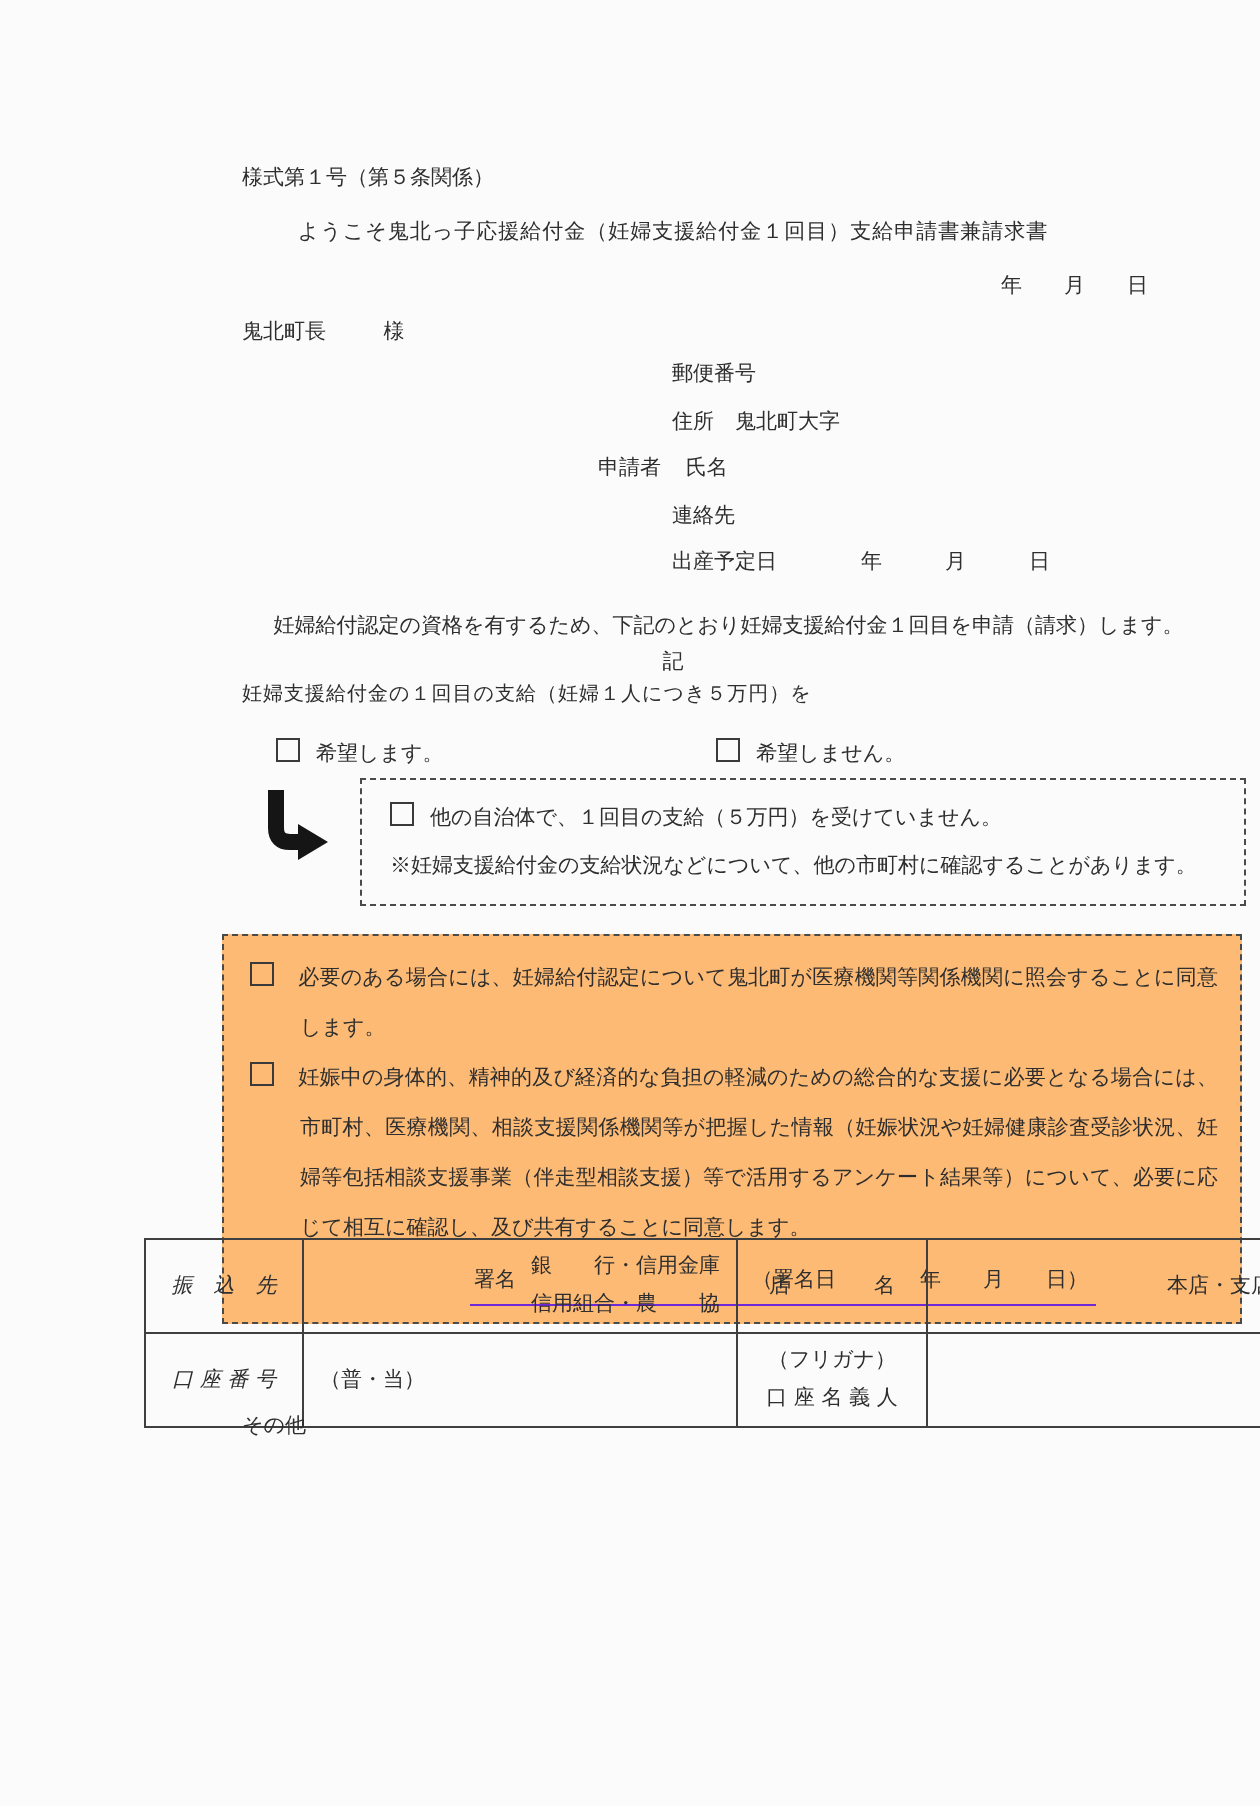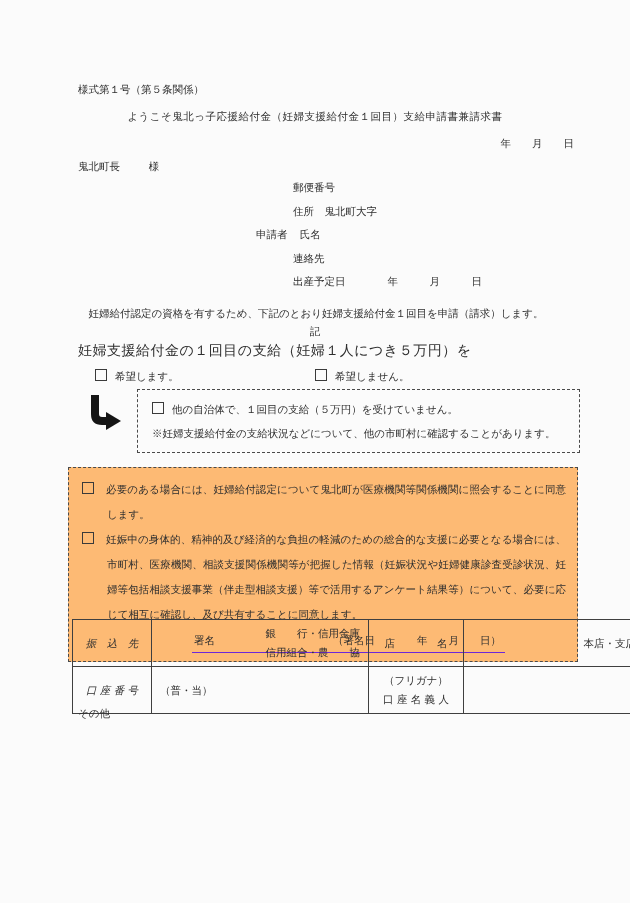--- a/index.html
+++ b/index.html
@@ -6,36 +6,36 @@
   .page {
     position:relative;
     width:630px; height:903px;
     background:#fbfbfb;
     font-family:"DejaVu Serif","Liberation Serif",serif;
     color:#2e2e2e;
     font-size:10.5px;
     line-height:1.4;
     overflow:hidden;
   }
-  .abs { position:absolute; }
+  .abs { position:absolute;margin-left:43px; }
   .center { left:0; right:0; text-align:center; }
 
   .form-id   { left:78px; top:82px; }
   .title     { top:109px; letter-spacing:0.5px; }
   .date-line { right:56px; top:136px; }
   .addressee { left:78px; top:159px;text-align:center; }
 
   .applicant { left:256px; top:176px; }
   .applicant .arow { height:23.5px; line-height:23.5px; white-space:nowrap; }
   .applicant .indent { padding-left:37px; }
   .applicant .glabel { margin-right:9px; }
 
-  .request  { left:78px; top:306px; width:502px; white-space:nowrap; }
+  .request  { left:65px; top:306px; width:502px; white-space:nowrap;text-align:center; }
   .ki       { top:324px; }
-  .payment  { left:78px; top:341px; font-size:14px; letter-spacing:0.5px; white-space:nowrap; }
+  .payment  { left:78px; top:341px; font-size:10px; letter-spacing:0.5px; white-space:nowrap; }
 
   .choices  { left:95px; top:369px; white-space:nowrap; }
   .choice-no { margin-left:133px; }
 
   .cb {
     display:inline-block; width:10px; height:10px;
     border:1px solid #3a3a3a; background:transparent;
     margin-right:8px; vertical-align:-1px;
   }
 

